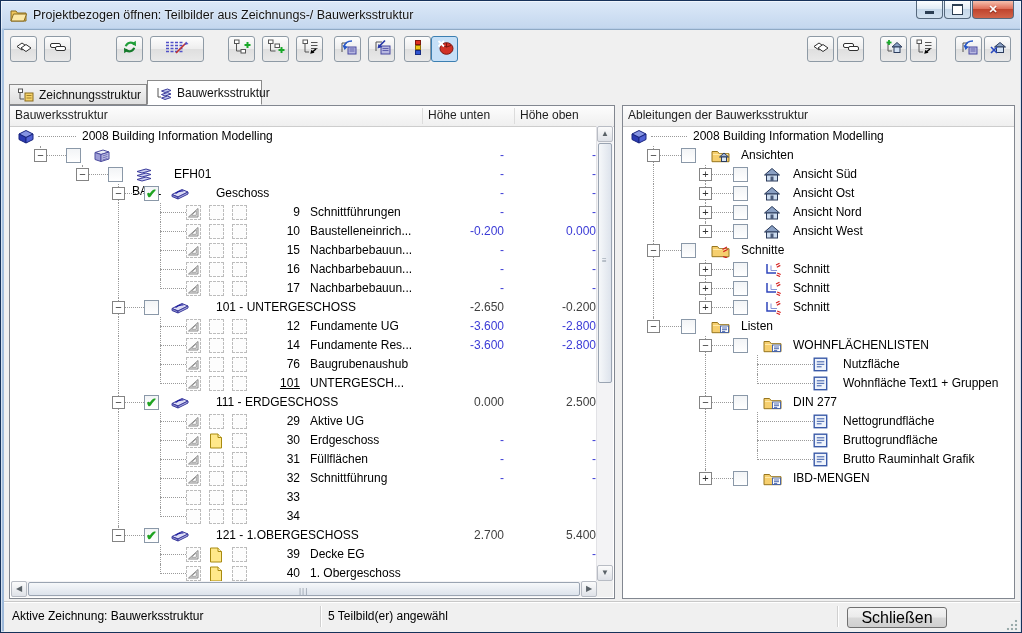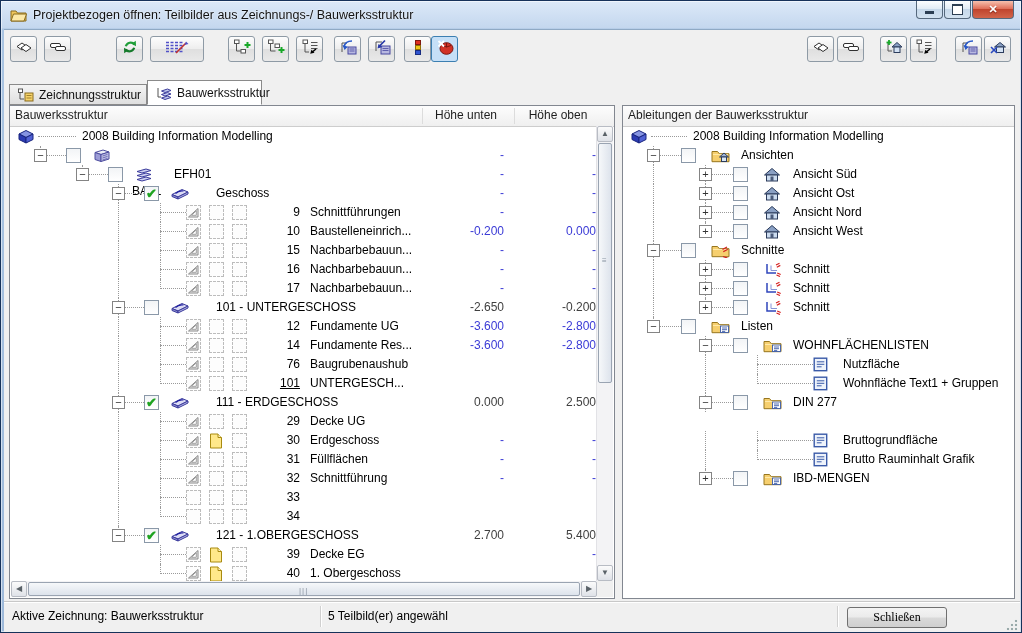--- a/index.html
+++ b/index.html
@@ -33,21 +33,21 @@
   .tab.inactive{height:21px;background:linear-gradient(180deg,#f4f4f4,#dfdfdf);z-index:1;}
   .tab.active{height:25px;background:#fff;border-bottom:1px solid #fff;z-index:2;}
   .tabicon{width:17px;height:14px;display:inline-block;}
   
   .panel{position:absolute;top:75px;height:494px;background:#fff;border:1px solid #828790;box-sizing:border-box;}
   .panel.left{left:5px;width:606px;}
   .panel.right{left:618px;width:393px;}
   .phead{position:absolute;left:0;top:0;right:0;height:20px;background:linear-gradient(180deg,#fdfdfd,#efefef);
          border-bottom:1px solid #cdcdcd;font-size:12px;color:#1e1e1e;}
   .ph-main{position:absolute;left:5px;line-height:19px;}
-  .ph-col{position:absolute;line-height:19px;text-align:center;}
+  .ph-col{position:absolute;line-height:19px;text-align:left;}
   .ph-col.c1{left:418px;width:76px;}
   .ph-col.c2{left:510px;width:76px;}
   .ph-sep{position:absolute;top:2px;bottom:2px;width:1px;background:#dcdcdc;}
   .ph-sep.s1{left:412px;} .ph-sep.s2{left:504px;}
   .tree{position:absolute;left:0;top:20px;right:0;bottom:0;overflow:hidden;}
   .trow{position:absolute;left:0;right:0;height:19px;font-size:12px;color:#000;}
   .hline{position:absolute;height:0;border-top:1px dotted #9a9a9a;top:9px;}
   .vline{position:absolute;width:0;border-left:1px dotted #9a9a9a;}
   .exp{position:absolute;top:3px;width:13px;height:13px;box-sizing:border-box;border:1px solid #848484;background:#fff;
        font-size:11px;line-height:10px;text-align:center;color:#333;}
@@ -72,21 +72,21 @@
   .hthumb{position:absolute;top:1px;height:14px;box-sizing:border-box;border:1px solid #9aa4b2;border-radius:2px;
         background:linear-gradient(180deg,#f6f8fa,#dde3ec);}
   .gripmark{position:absolute;color:#8a94a2;font-size:8px;letter-spacing:1px;}
   .corner{position:absolute;right:1px;bottom:1px;width:16px;height:16px;background:#f0f0f0;}
   
   .statusbar{position:absolute;left:0;right:0;top:572px;height:30px;background:#f0f0f0;border-top:1px solid #fff;box-shadow:0 -1px 0 #c8c8c8;font-size:12px;color:#000;}
   .sbcell{position:absolute;top:3px;height:21px;line-height:21px;padding-left:6px;box-sizing:border-box;border-right:1px solid #d0d0d0;box-shadow:1px 0 0 #fff;}
   .sbcell.c1{left:2px;width:315px;}
   .sbcell.c2{left:318px;width:516px;}
   .closebtn{position:absolute;left:843px;top:4px;width:100px;height:21px;box-sizing:border-box;border:1px solid #707070;border-radius:3px;
-        background:linear-gradient(180deg,#f4f4f4,#ebebeb 48%,#d9d9d9 52%,#cfcfcf);font-size:12px;font-family:Liberation Serif, serif;color:#000;}
+        background:linear-gradient(180deg,#f4f4f4,#ebebeb 48%,#d9d9d9 52%,#cfcfcf);font-size:16px;font-family:Liberation Sans, sans-serif;color:#000;}
   .grip{position:absolute;right:2px;bottom:2px;width:12px;height:12px;
         background:radial-gradient(circle at 10px 2px,#9aa 1px,transparent 1.6px),
                    radial-gradient(circle at 6px 6px,#9aa 1px,transparent 1.6px),
                    radial-gradient(circle at 10px 6px,#9aa 1px,transparent 1.6px),
                    radial-gradient(circle at 2px 10px,#9aa 1px,transparent 1.6px),
                    radial-gradient(circle at 6px 10px,#9aa 1px,transparent 1.6px),
                    radial-gradient(circle at 10px 10px,#9aa 1px,transparent 1.6px);}
 </style>
 </head>
 <body>
@@ -527,21 +527,21 @@
             <div class="vline" style="left: 108px; top: 0px; height: 19px;"></div>
             <div class="vline" style="left: 150px; top: 0px; height: 19px;"></div>
             <div class="hline" style="left: 150px; width: 34px;"></div>
             <div class="slot" style="left: 176px;"><svg width="13" height="13" viewBox="0 0 13 13">
                 <polygon points="1.5,11 11,11 11,2.5" fill="#f0f0f0" stroke="#8a8a8a"></polygon>
                 <polygon points="4.5,9.3 9.3,9.3 9.3,4.8" fill="#fff" stroke="#a0a0a0"></polygon>
               </svg></div>
             <div class="slot" style="left: 199px;"></div>
             <div class="slot" style="left: 222px;"></div>
             <div class="tnum" style="left: 242px; width: 48px; text-align: right;">29</div>
-            <div class="tlabel" style="left: 300px;">Decke UG</div>
+            <div class="tlabel" style="left: 300px;">Aktive UG</div>
           </div>
           <div class="trow" style="top: 305px;">
             <div class="vline" style="left: 108px; top: 0px; height: 19px;"></div>
             <div class="vline" style="left: 150px; top: 0px; height: 19px;"></div>
             <div class="hline" style="left: 150px; width: 34px;"></div>
             <div class="slot" style="left: 176px;"><svg width="13" height="13" viewBox="0 0 13 13">
                 <polygon points="1.5,11 11,11 11,2.5" fill="#f0f0f0" stroke="#8a8a8a"></polygon>
                 <polygon points="4.5,9.3 9.3,9.3 9.3,4.8" fill="#fff" stroke="#a0a0a0"></polygon>
               </svg></div>
             <div class="slot doc" style="left: 199px;"><svg width="14" height="16" viewBox="0 0 14 16">
@@ -859,20 +859,30 @@
             <div class="exp" style="left: 76px;">−</div>
             <div class="cbx" style="left: 110px;"></div>
             <span class="nicon" style="left: 140px;"><svg width="19" height="15" viewBox="0 0 19 15">
                 <path d="M1,3.5 h5.5 l1.8,2.2 H18 v8 H1z" fill="#f6cf6e" stroke="#97761e"></path>
                 <path d="M2,6.5 h15" stroke="#ffe9a8" stroke-width="1"></path>
                 <rect x="9.5" y="7" width="8" height="6.5" fill="#fff" stroke="#3a5aa8" stroke-width="0.9"></rect>
                 <path d="M11,9 h5 M11,10.7 h5 M11,12.4 h3.2" stroke="#3a5aa8" stroke-width="0.9"></path>
               </svg></span>
             <div class="tlabel" style="left: 170px;">DIN 277</div>
           </div>
+          <div class="trow" style="top: 286px;">
+            <div class="vline" style="left: 82px; top: 0px; height: 19px;"></div>
+            <div class="vline" style="left: 134px; top: 0px; height: 19px;"></div>
+            <div class="hline" style="left: 134px; width: 64px;"></div>
+            <span class="nicon" style="left: 190px;"><svg width="15" height="15" viewBox="0 0 15 15">
+                <rect x="1.2" y="1.2" width="12.5" height="12.5" fill="#eef3fb" stroke="#3a5aa8" stroke-width="1.4"></rect>
+                <path d="M3.8,4.8 h7.5 M3.8,7.3 h7.5 M3.8,9.8 h4.8" stroke="#3a5aa8" stroke-width="1"></path>
+              </svg></span>
+            <div class="tlabel" style="left: 220px;">Nettogrundfläche</div>
+          </div>
           <div class="trow" style="top: 305px;">
             <div class="vline" style="left: 82px; top: 0px; height: 19px;"></div>
             <div class="vline" style="left: 134px; top: 0px; height: 19px;"></div>
             <div class="hline" style="left: 134px; width: 64px;"></div>
             <span class="nicon" style="left: 190px;"><svg width="15" height="15" viewBox="0 0 15 15">
                 <rect x="1.2" y="1.2" width="12.5" height="12.5" fill="#eef3fb" stroke="#3a5aa8" stroke-width="1.4"></rect>
                 <path d="M3.8,4.8 h7.5 M3.8,7.3 h7.5 M3.8,9.8 h4.8" stroke="#3a5aa8" stroke-width="1"></path>
               </svg></span>
             <div class="tlabel" style="left: 220px;">Bruttogrundfläche</div>
           </div>

